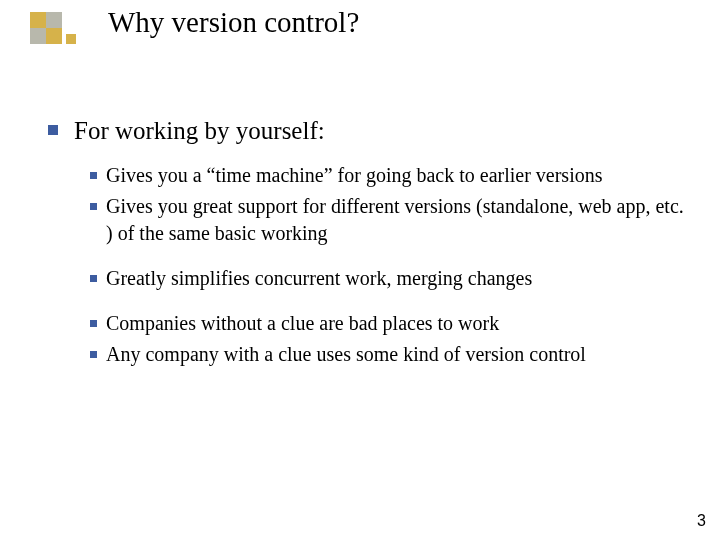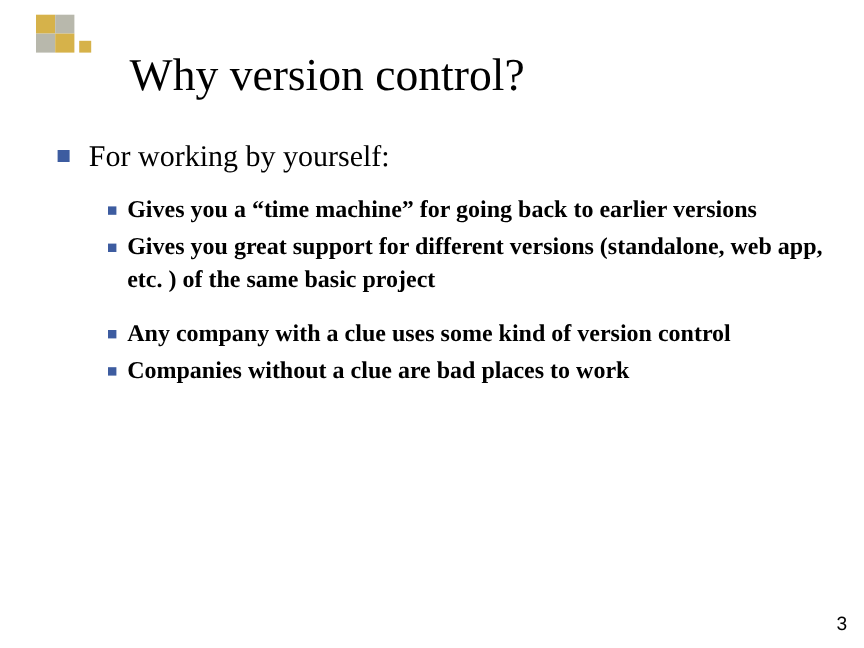--- a/index.html
+++ b/index.html
@@ -26,23 +26,22 @@
   .deco {
     width: 60px;
     height: 32px;
   }
   .deco rect.gold { fill: #d6b24a; }
   .deco rect.grey { fill: #b8b8ac; }
   .title {
     position: absolute;
     left: 108px;
     top: 6px;
-    font-size: 38px;
+    font-size: 29px;
     font-weight: normal;
-    margin-top: 35px;
   }
   .content {
     position: absolute;
     left: 48px;
     top: 94px;
     width: 640px;
     margin-top: 20px;
   }
   .lvl1 {
     margin: 0 0 14px 0;
@@ -62,21 +61,20 @@
   }
   .lvl2-group {
     margin: 6px 0 18px 0;
   }
   .lvl2 {
     margin: 0 0 4px 0;
     padding-left: 58px;
     position: relative;
     font-size: 20px;
     line-height: 1.35;
-    font-weight: bold;
   }
   .lvl2::before {
     content: "";
     position: absolute;
     left: 42px;
     top: 10px;
     width: 7px;
     height: 7px;
     background: #3d5ca0;
   }
@@ -109,31 +107,36 @@
   <div class="content">
 
     <div class="lvl1">
       <span>For working by yourself:</span>
     </div>
     <div class="lvl2-group">
       <div class="lvl2">
         <span>Gives you a “time machine” for going back to earlier versions</span>
       </div>
       <div class="lvl2">
-        <span>Gives you great support for different versions (standalone, web app, etc. ) of the same basic project</span>
+        <span>Gives you great support for different versions (standalone, web app, etc. ) of the same basic working</span>
       </div>
     </div>
 
+    <div class="lvl2-group">
+      <div class="lvl2">
+        <span>Greatly simplifies concurrent work, merging changes</span>
+      </div>
+    </div>
 
     <div class="lvl2-group">
       <div class="lvl2">
-        <span>Any company with a clue uses some kind of version control</span>
+        <span>Companies without a clue are bad places to work</span>
       </div>
       <div class="lvl2">
-        <span>Companies without a clue are bad places to work</span>
+        <span>Any company with a clue uses some kind of version control</span>
       </div>
     </div>
 
   </div>
 
   <div class="page-num">3</div>
 
 </div>
 
 </body></html>

